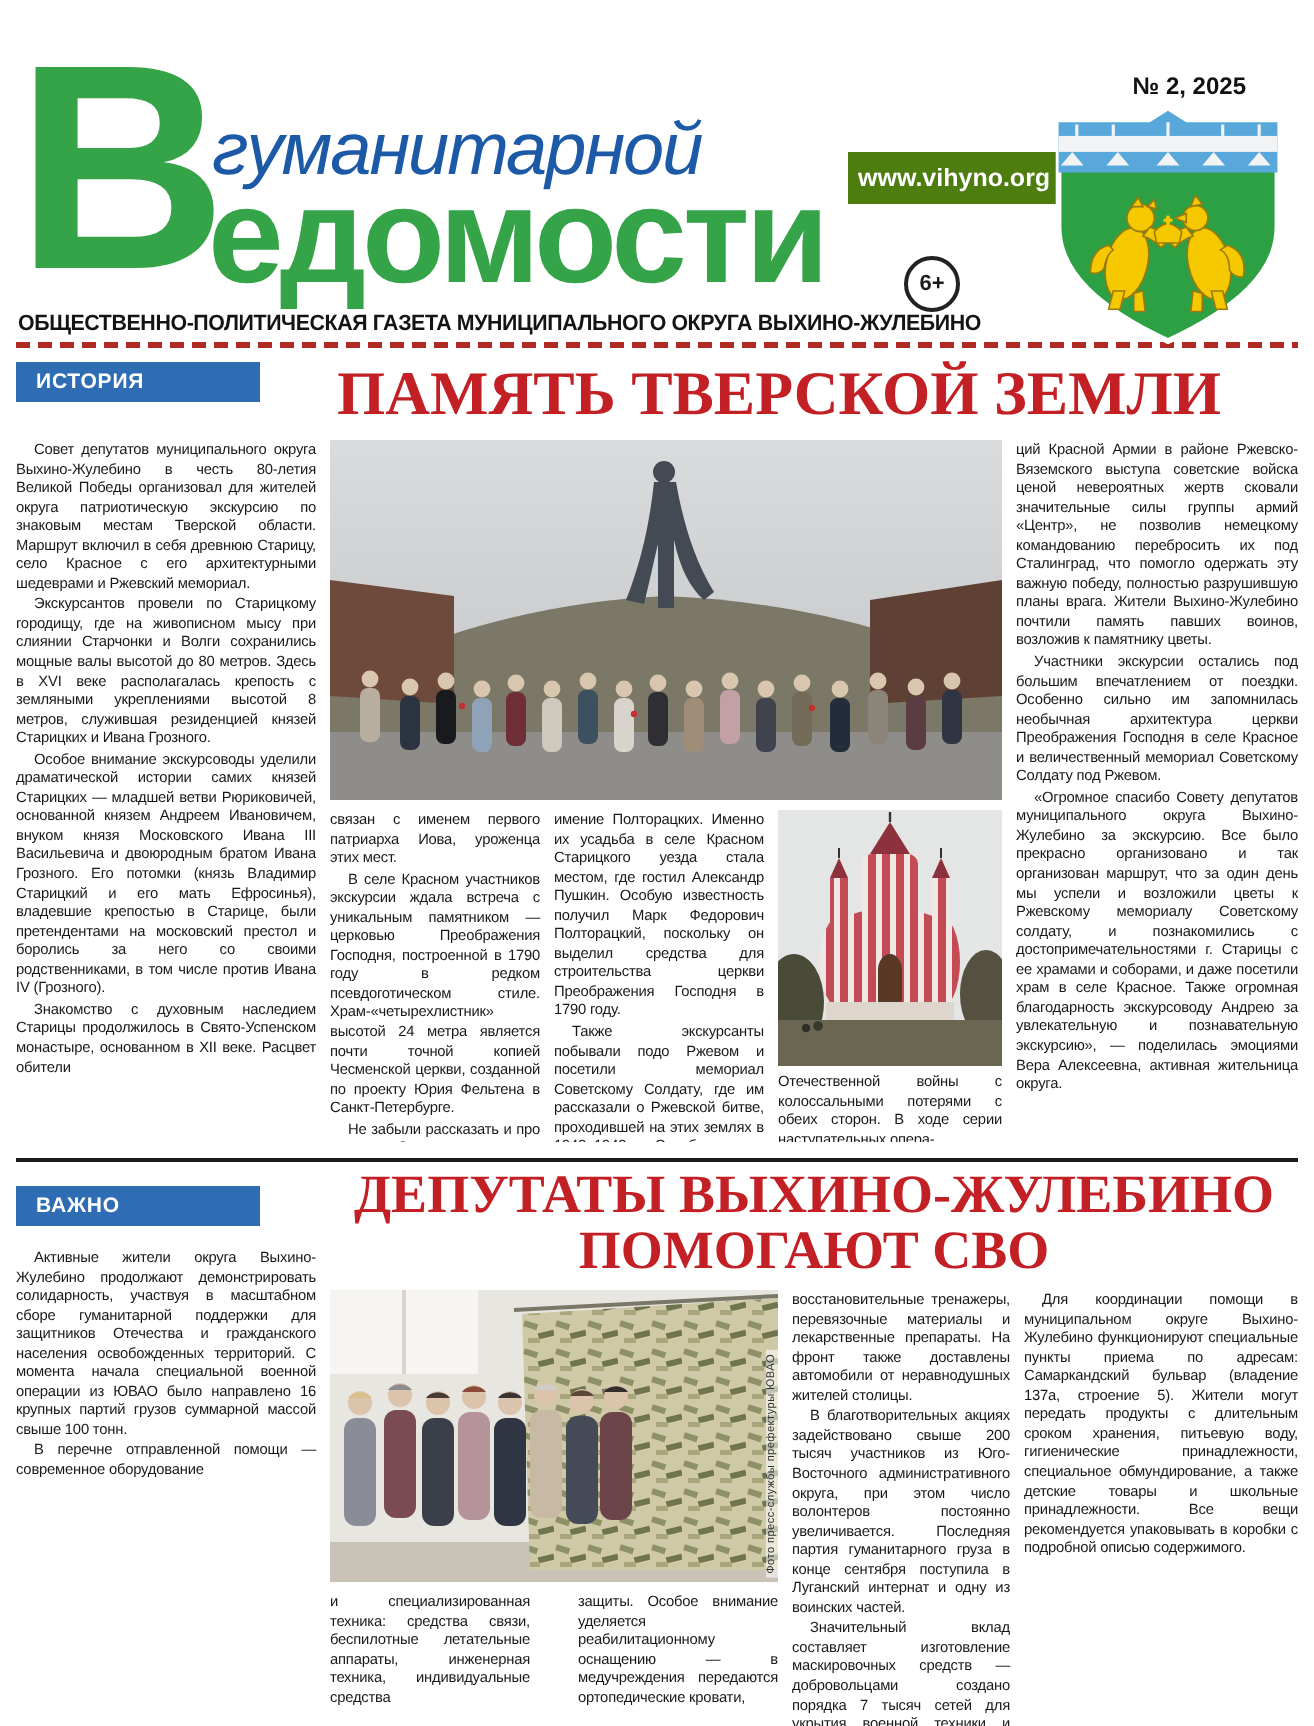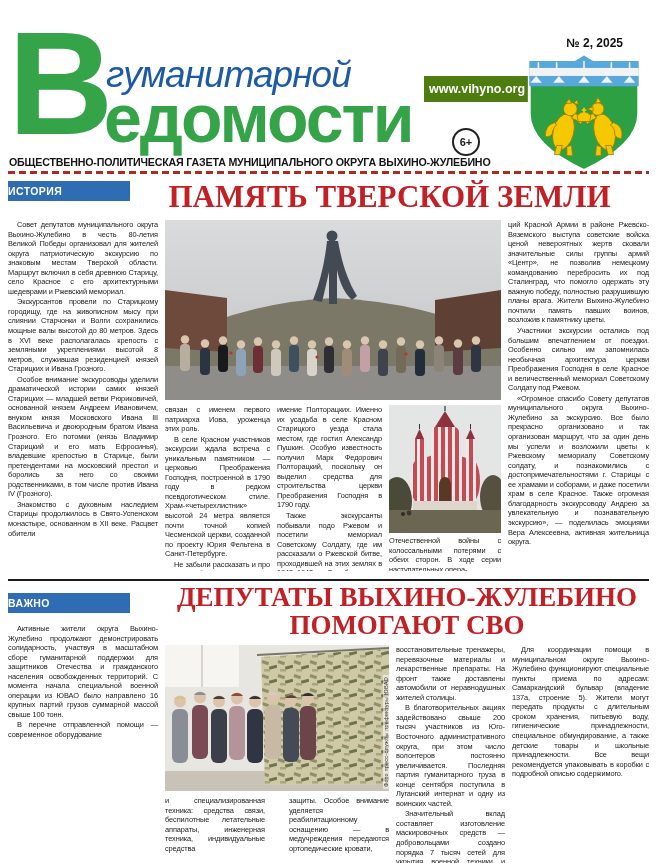--- a/index.html
+++ b/index.html
@@ -17,21 +17,21 @@
   .logo-line2{position:absolute;left:104px;top:84px;font-size:68px;font-weight:bold;
         color:#35a348;letter-spacing:-2px;line-height:1;}
   .age-badge{position:absolute;left:452px;top:128px;width:24px;height:24px;border:2px solid #222;
         border-radius:50%;font-size:11px;font-weight:bold;text-align:center;line-height:24px;background:#fff;}
   .subtitle{position:absolute;left:9px;bottom:3px;font-size:11px;font-weight:bold;color:#141414;
         letter-spacing:-0.2px;white-space:nowrap;transform:scaleX(.97);transform-origin:left;}
   .crest{position:absolute;top:52px;right:16px;width:114px;height:112px;}
   .dashrule{height:3px;margin:0 8px;background:repeating-linear-gradient(90deg,#b02a23 0 7px,transparent 7px 11px);}
   
   .badge{background:#2e6cb3;color:#fff;font-weight:bold;font-size:10.5px;letter-spacing:.4px;
-        width:122px;height:20px;line-height:20px;box-sizing:border-box;}
+        width:122px;height:20px;line-height:20px;padding-left:10px;box-sizing:border-box;}
   .headline1{flex:1;text-align:center;font-family:"Liberation Serif",serif;font-weight:bold;
         font-size:31px;color:#c32026;margin:0;line-height:1;}
   .headline2{text-align:center;font-family:"Liberation Serif",serif;font-weight:bold;
         font-size:27px;color:#c32026;margin:1px 0 6px;line-height:1.02;}
   .headline2 span{display:block;}
   
   .a1-head{display:flex;align-items:flex-start;padding:7px 8px 0;height:37px;}
   .a1-body{display:flex;gap:7px;padding:0 8px;height:354px;overflow:hidden;margin-top:2px;}
   .colw1{width:150px;}
   .a1-mid{width:336px;}
@@ -182,21 +182,21 @@
           <use href="#prs" x="293" y="128" fill="#5a3c42"></use>
           <use href="#prs" x="311" y="125" fill="#2f3542"></use>
           <circle cx="66" cy="133" r="1.6" fill="#c03030"></circle>
           <circle cx="152" cy="137" r="1.6" fill="#c03030"></circle>
           <circle cx="241" cy="134" r="1.6" fill="#c03030"></circle>
         </svg>
       </div>
 
       <div class="a1-midcols">
         <div class="coln bodytext">
-          <p class="cont">связан с именем первого патриарха Иова, уроженца этих роль.</p>
+          <p class="cont">связан с именем первого патриарха Иова, уроженца этих мест.</p>
           <p class="para">В селе Красном участников экскурсии ждала встреча с уникальным памятником — церковью Преображения Господня, построенной в 1790 году в редком псевдоготическом стиле. Храм-«четырехлистник» высотой 24 метра является почти точной копией Чесменской церкви, созданной по проекту Юрия Фельтена в Санкт-Петербурге.</p>
           <p class="para">Не забыли рассказать и про историю бывших владельцев поселения, сыгравших важную роль в развитии села. Здесь находится</p>
         </div>
         <div class="coln bodytext">
           <p class="cont">имение Полторацких. Именно их усадьба в селе Красном Старицкого уезда стала местом, где гостил Александр Пушкин. Особую известность получил Марк Федорович Полторацкий, поскольку он выделил средства для строительства церкви Преображения Господня в 1790 году.</p>
           <p class="para">Также экскурсанты побывали подо Ржевом и посетили мемориал Советскому Солдату, где им рассказали о Ржевской битве, проходившей на этих землях в 1942–1943 гг. Это было одно из самых трагичных и ожесточенных сражений Великой</p>
         </div>
         <div class="colchurch bodytext">
 
           <div class="photo photo-church">

